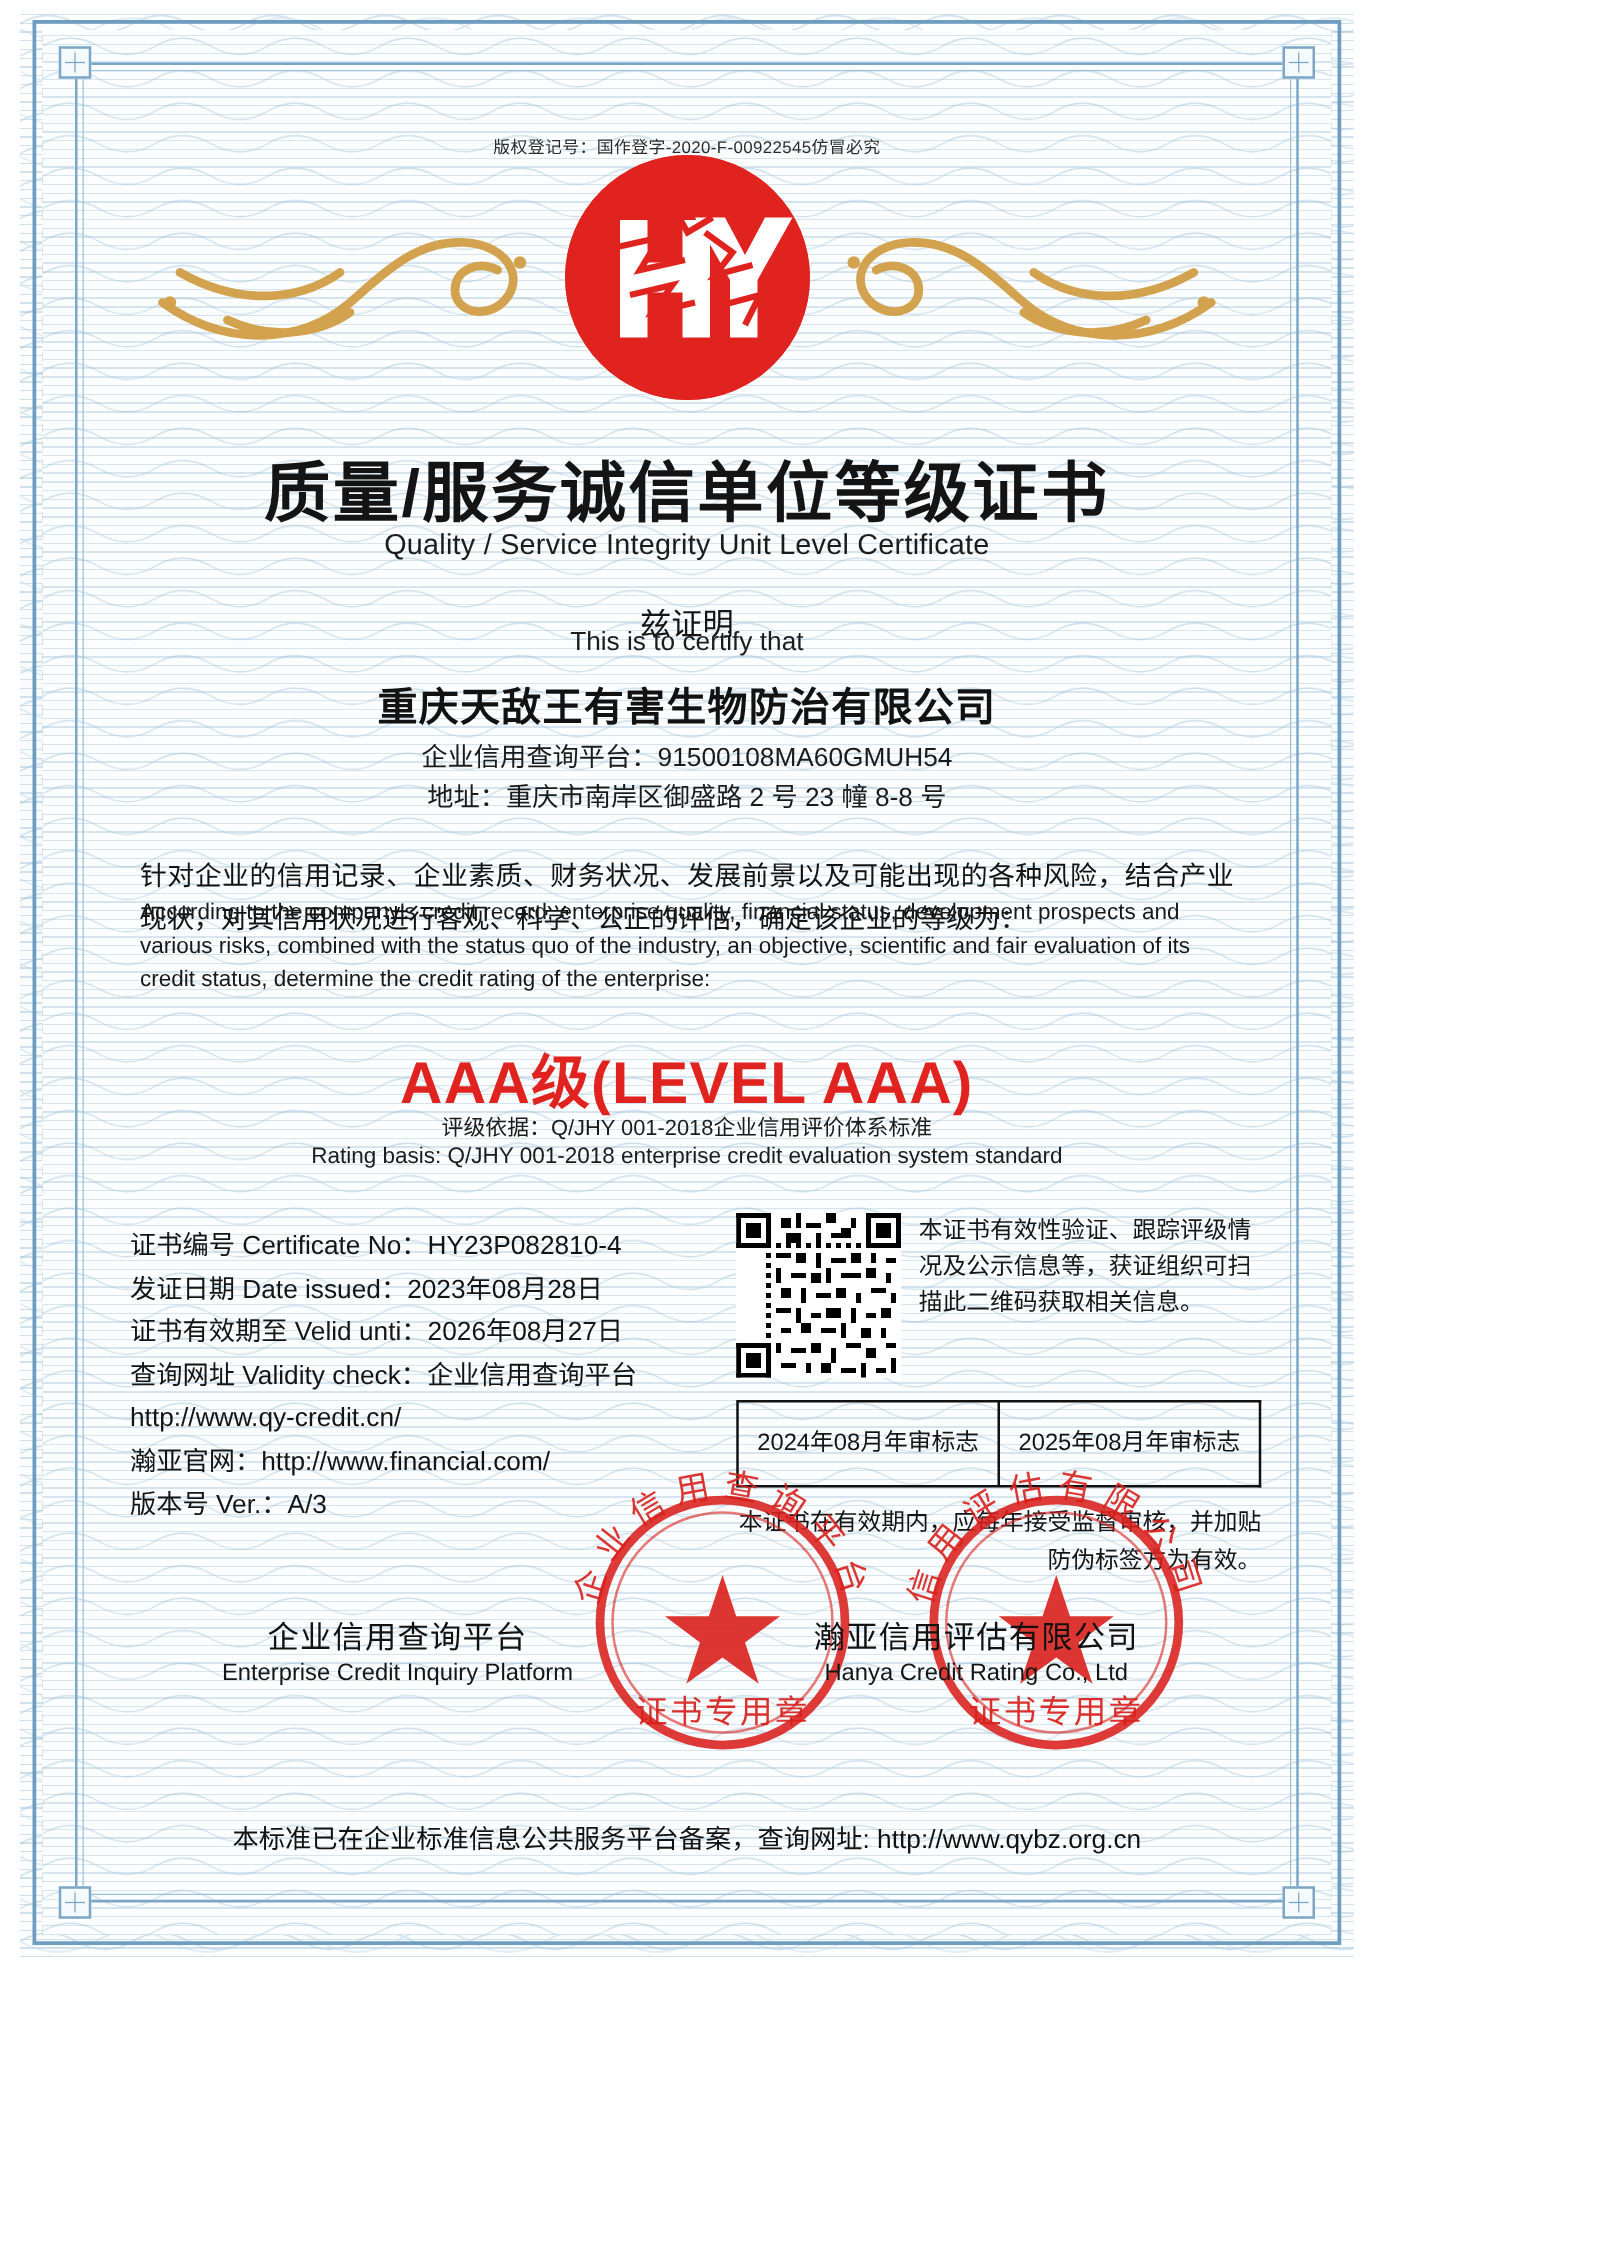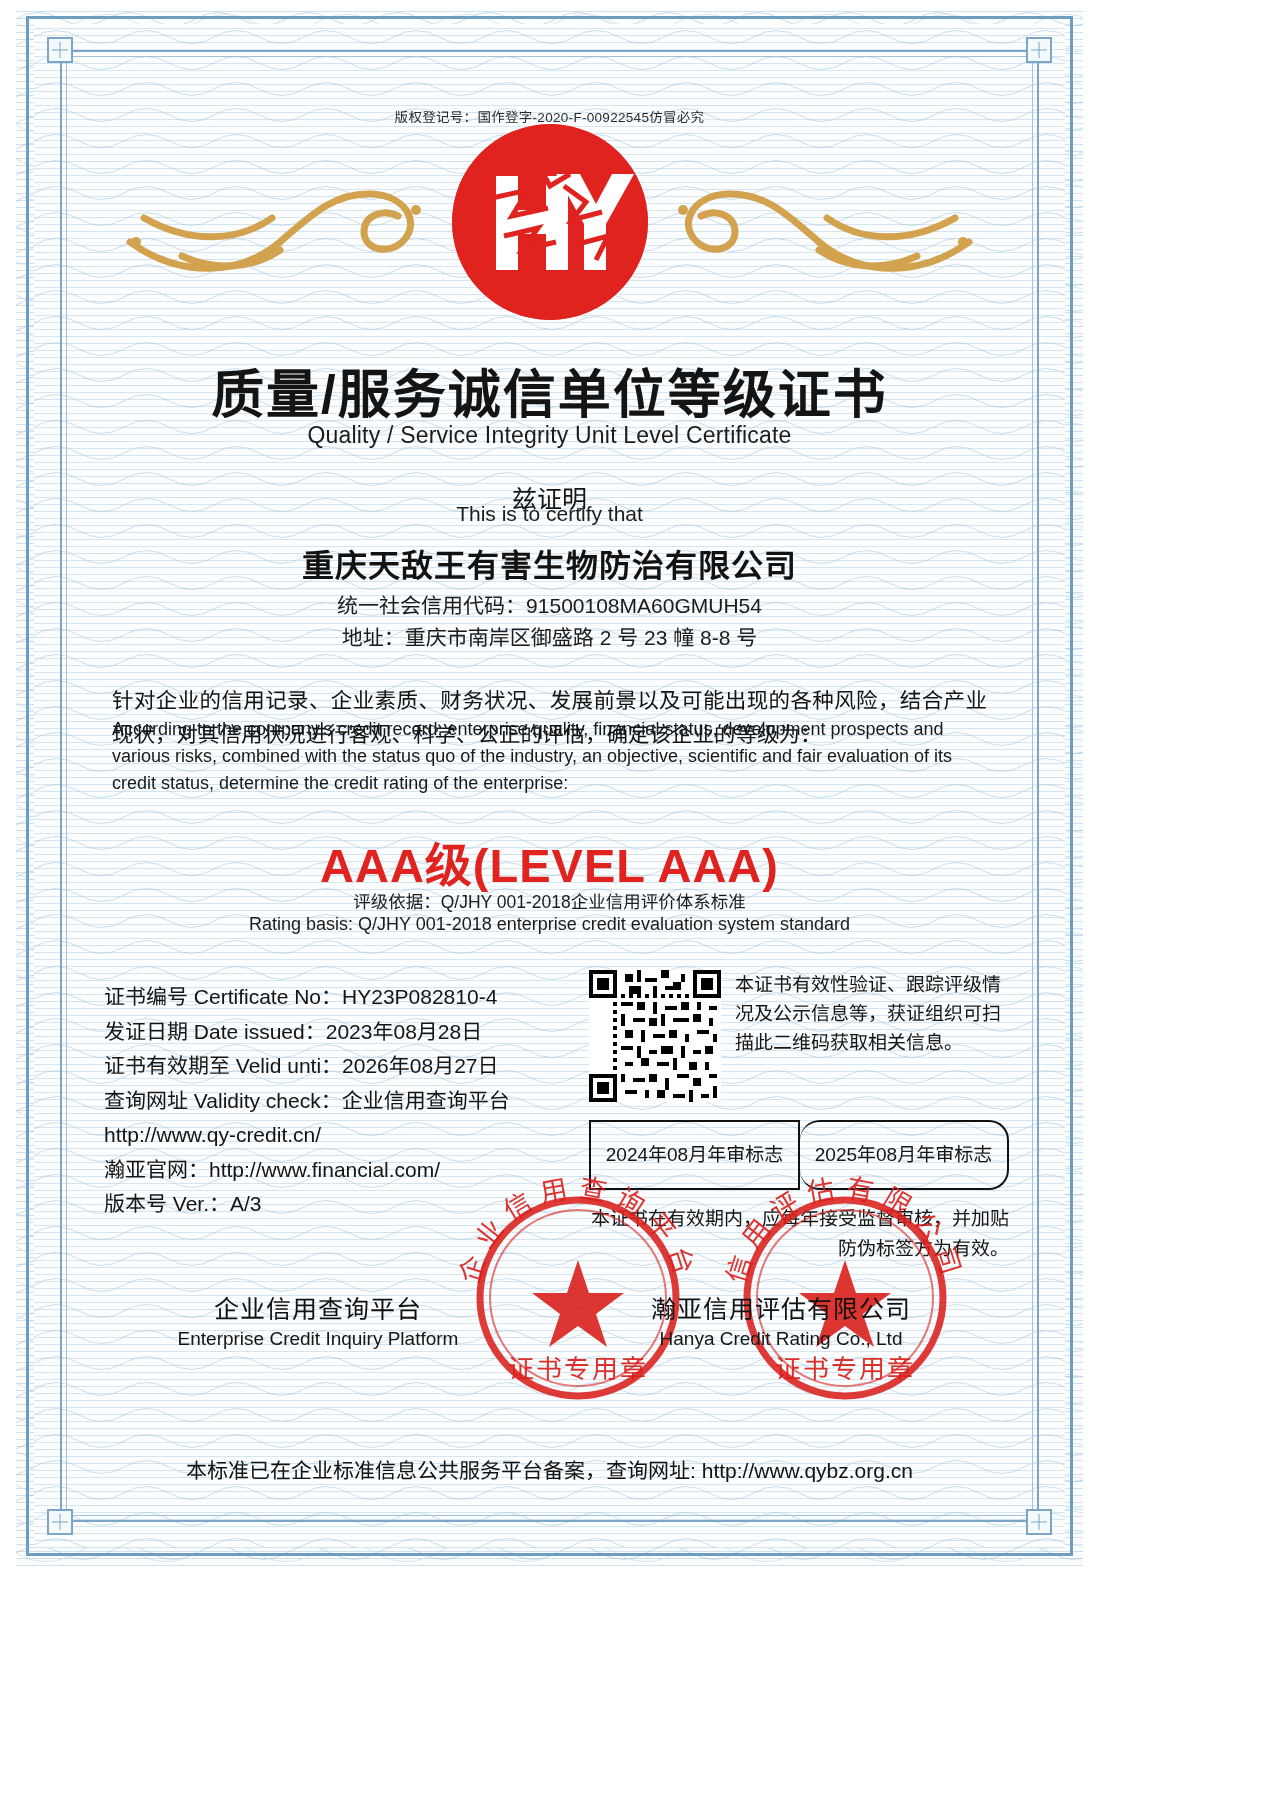--- a/index.html
+++ b/index.html
@@ -306,21 +306,21 @@
     border: 2px solid #111;
     height: 66px;
     display: flex;
     flex-direction: row;
     align-items: center;
     justify-content: center;
     font-size: 19px;
     color: #141414;
     line-height: 26px;
   }
-  .stamp-box + .stamp-box { border-left: none; border-radius: 20px; }
+  .stamp-box + .stamp-box { border-left: none; }
   .qr-footnote {
     margin-top: 14px;
     font-size: 19px;
     line-height: 30px;
     color: #141414;
     text-align: right;
   }
 
   
   .seal {
@@ -454,21 +454,21 @@
           </g>
         </svg>
       </div>
     </div>
 
     <div class="title-cn">质量/服务诚信单位等级证书</div>
     <div class="title-en">Quality / Service Integrity Unit Level Certificate</div>
     <div class="certify-cn">兹证明</div>
     <div class="certify-en">This is to certify that</div>
     <div class="company">重庆天敌王有害生物防治有限公司</div>
-    <div class="credit-code">统一社会信用代码：91500108MA60GMUH54</div>
+    <div class="credit-code">企业信用查询平台：91500108MA60GMUH54</div>
     <div class="address">地址：重庆市南岸区御盛路 2 号 23 幢 8-8 号</div>
 
     <div class="body-cn">针对企业的信用记录、企业素质、财务状况、发展前景以及可能出现的各种风险，结合产业现状，对其信用状况进行客观、科学、公正的评估，确定该企业的等级为：</div>
     <div class="body-en">According to the company's credit record, enterprise quality, financial status, development prospects and various risks, combined with the status quo of the industry, an objective, scientific and fair evaluation of its credit status, determine the credit rating of the enterprise:</div>
 
     <div class="level">AAA级(LEVEL AAA)</div>
     <div class="basis-cn">评级依据：Q/JHY 001-2018企业信用评价体系标准</div>
     <div class="basis-en">Rating basis: Q/JHY 001-2018 enterprise credit evaluation system standard</div>
 
     <div class="details">

